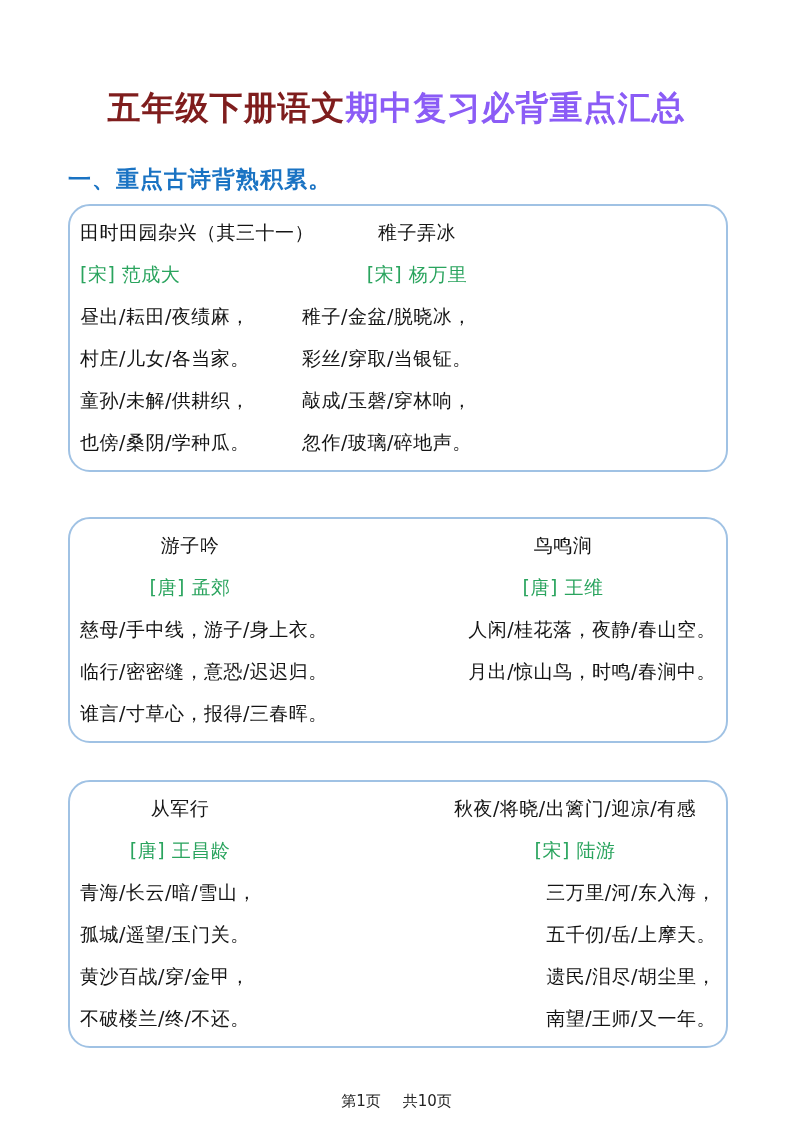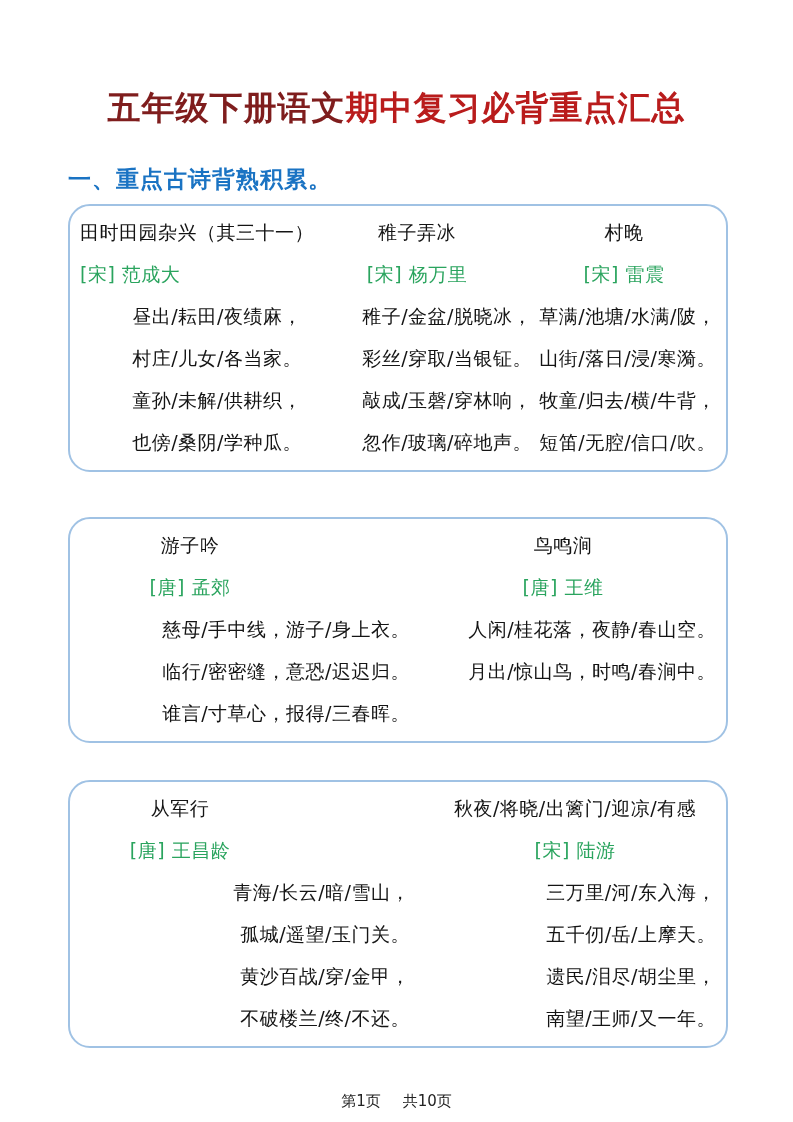--- a/index.html
+++ b/index.html
@@ -20,21 +20,21 @@
     margin: 0;
     padding-top: 88px;
     text-align: center;
     font-size: 33px;
     font-weight: bold;
     letter-spacing: 1px;
     line-height: 1.2;
     white-space: nowrap;
   }
   .doc-title .seg-black { color: #7f1d1d; }
-  .doc-title .seg-red   { color: #b91c1c; }
+  .doc-title .seg-red   { color: #8b5cf6; }
   .section-heading {
     margin: 0;
     margin-top: 36px;
     margin-left: 68px;
     font-size: 23px;
     font-weight: bold;
     color: #1a73c3;
     letter-spacing: 1px;
   }
   .card {
@@ -63,21 +63,21 @@
     line-height: 42px;
     height: 42px;
     white-space: nowrap;
     letter-spacing: 0.5px;
   }
   .poem .p-title  { color: #141414; }
   .poem .p-author { color: #2aa45e; }
   .poem .p-line   { color: #141414; }
   .al-left   { text-align: left; }
   .al-center { text-align: center; }
-  .poem.lines-left  .p-line { text-align: right; }
+  .poem.lines-left  .p-line { text-align: left; }
   .poem.lines-center .p-line { text-align: right; }
   .page-footer {
     position: absolute;
     left: 0;
     bottom: 11px;
     width: 100%;
     text-align: center;
     font-size: 15px;
     color: #222222;
   }
@@ -105,28 +105,20 @@
 
     <div class="poem lines-left">
       <div class="row p-title al-center">稚子弄冰</div>
       <div class="row p-author al-center">[宋] 杨万里</div>
       <div class="row p-line">稚子/金盆/脱晓冰，</div>
       <div class="row p-line">彩丝/穿取/当银钲。</div>
       <div class="row p-line">敲成/玉磬/穿林响，</div>
       <div class="row p-line">忽作/玻璃/碎地声。</div>
     </div>
 
-    <div class="poem lines-left">
-      <div class="row p-title al-center">村晚</div>
-      <div class="row p-author al-center">[宋] 雷震</div>
-      <div class="row p-line">草满/池塘/水满/陂，</div>
-      <div class="row p-line">山街/落日/浸/寒漪。</div>
-      <div class="row p-line">牧童/归去/横/牛背，</div>
-      <div class="row p-line">短笛/无腔/信口/吹。</div>
-    </div>
   </div>
 
   <div class="card card-2 grid-2">
 
     <div class="poem lines-left">
       <div class="row p-title al-center" style="width:220px">游子吟</div>
       <div class="row p-author al-center" style="width:220px">[唐] 孟郊</div>
       <div class="row p-line">慈母/手中线，游子/身上衣。</div>
       <div class="row p-line">临行/密密缝，意恐/迟迟归。</div>
       <div class="row p-line">谁言/寸草心，报得/三春晖。</div>

